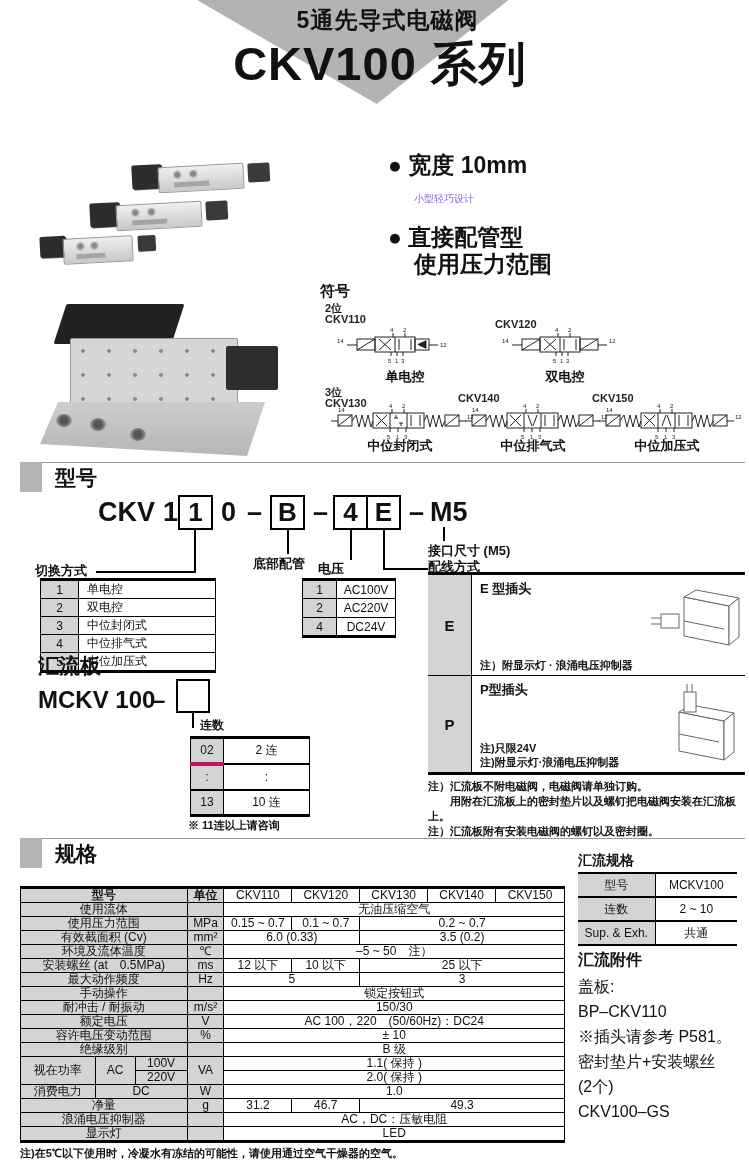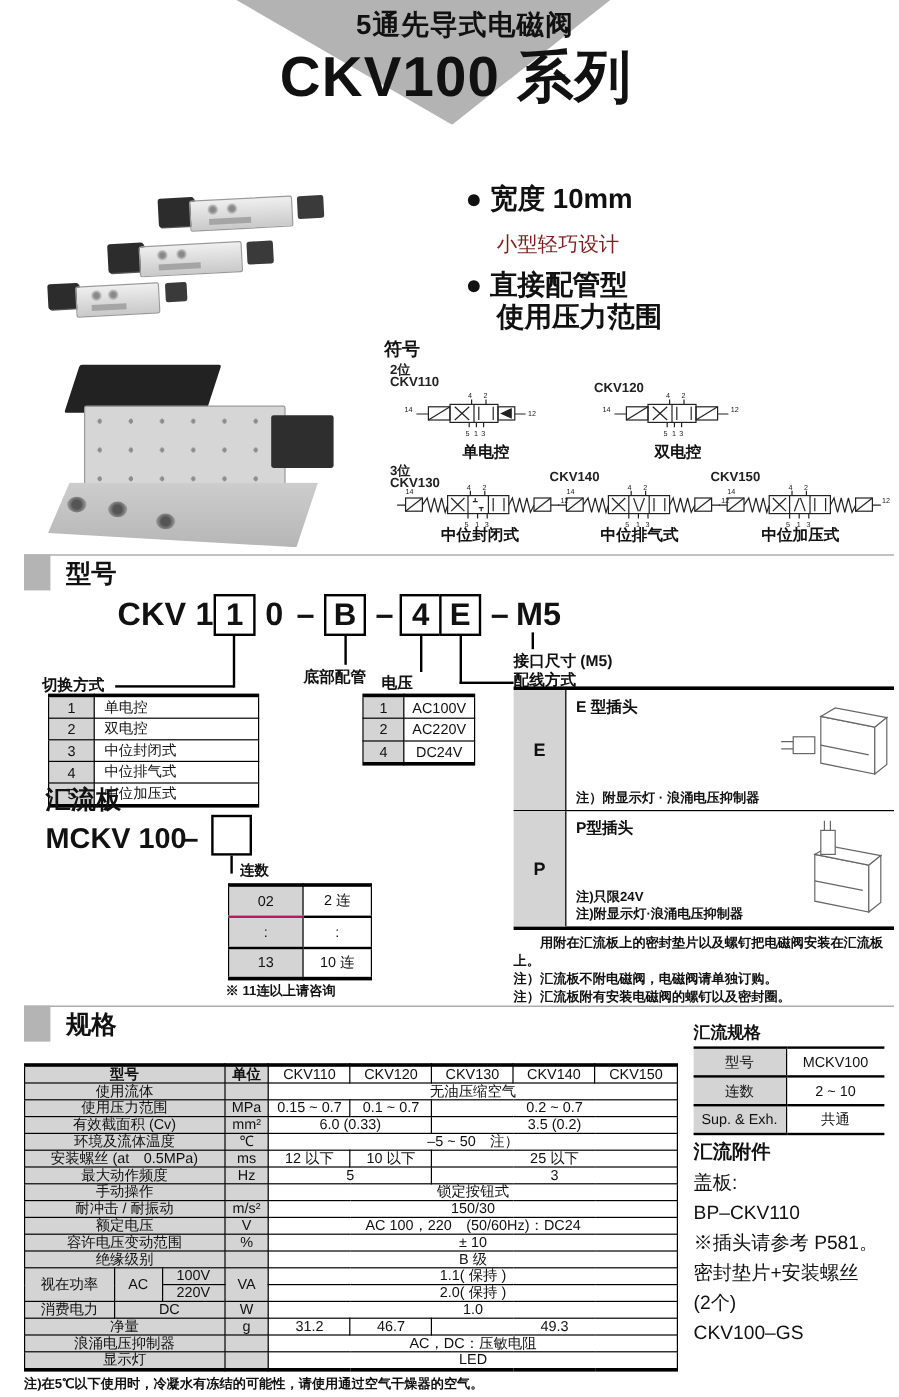--- a/index.html
+++ b/index.html
@@ -31,21 +31,21 @@
   #manifold .bank { position:absolute; left:22px; top:6px; width:118px; height:40px; background:#222; transform:skewX(-18deg); border-radius:2px; }
   #manifold .mbody { position:absolute; left:32px; top:40px; width:168px; height:72px; border:1px solid #999; border-radius:2px;
     background: radial-gradient(circle 4px at 12px 12px, #8d8d8d 45%, rgba(0,0,0,0) 50%), #d6d6d6;
     background-size: 26px 24px; }
   #manifold .solr { position:absolute; left:188px; top:48px; width:52px; height:44px; background:#2e2e2e; border-radius:2px; }
   #manifold .base { position:absolute; left:2px; top:104px; width:225px; height:54px; background:linear-gradient(#cdcdcd,#b6b6b6);
     clip-path: polygon(8% 0, 100% 0, 92% 100%, 0 78%); }
   #manifold .port { position:absolute; width:16px; height:13px; border-radius:50%; background:radial-gradient(circle,#555 35%,#9c9c9c 75%); }
   
   .feat { position:absolute; font-size:23px; font-weight:bold; }
-  .feat-sub { position:absolute; font-size:17px; color:#7f1d1d; }
+  .feat-sub { position:absolute; font-size:10px; color:#8b5cf6; }
   
   .sym-label { position:absolute; font-size:13px; font-weight:bold; text-align:center; }
   .sym-model { position:absolute; font-size:11px; font-weight:bold; color:#222; }
   svg text { font-family:"Liberation Sans",sans-serif; }
   
   .cchar { position:absolute; font-size:27px; font-weight:bold; }
   .cbox  { position:absolute; width:35px; height:35px; border:2px solid #000; font-size:26px; font-weight:bold;
            text-align:center; line-height:31px; background:#fff; }
   .vline { position:absolute; width:2px; background:#000; }
   .hline { position:absolute; height:2px; background:#000; }
@@ -421,35 +421,35 @@
         </g>
       </svg>
       <div class="wnotes">
         <div>注)只限24V</div>
         <div>注)附显示灯·浪涌电压抑制器</div>
       </div>
     </div>
   </div>
 
   <div class="small-notes" style="left:428px;top:779px;width:320px">
+    <div>注）汇流板不附电磁阀，电磁阀请单独订购。</div>
     <div>　　用附在汇流板上的密封垫片以及螺钉把电磁阀安装在汇流板上。</div>
-    <div>注）汇流板不附电磁阀，电磁阀请单独订购。</div>
     <div>注）汇流板附有安装电磁阀的螺钉以及密封圈。</div>
   </div>
 
   <div class="abs b" style="left:38px;top:652px;font-size:21px">汇流板</div>
   <div class="abs b" style="left:38px;top:686px;font-size:24px">MCKV 100</div>
   <div class="abs b" style="left:152px;top:686px;font-size:24px">–</div>
   <div class="cbox" style="left:176px;top:679px;width:34px;height:34px"></div>
   <div class="vline" style="left:192px;top:713px;height:15px"></div>
   <div class="plabel" style="left:200px;top:717px;font-size:12px">连数</div>
   <table class="code-table" style="left:190px;top:736px;width:120px">
     <tbody>
         <tr>
-          <td class="g" style="width:62px;height:26px;border-bottom:2px solid #be185d">02</td>
+          <td class="g" style="width:33px;height:26px;border-bottom:4px solid #be185d">02</td>
           <td style="border-bottom:2px solid #000">2 连</td>
         </tr>
     <tr>
           <td class="g" style="height:26px;border-bottom:2px solid #000">:</td>
           <td style="border-bottom:2px solid #000">:</td>
         </tr>
     <tr>
           <td class="g" style="height:26px">13</td>
           <td>10 连</td>
         </tr>

